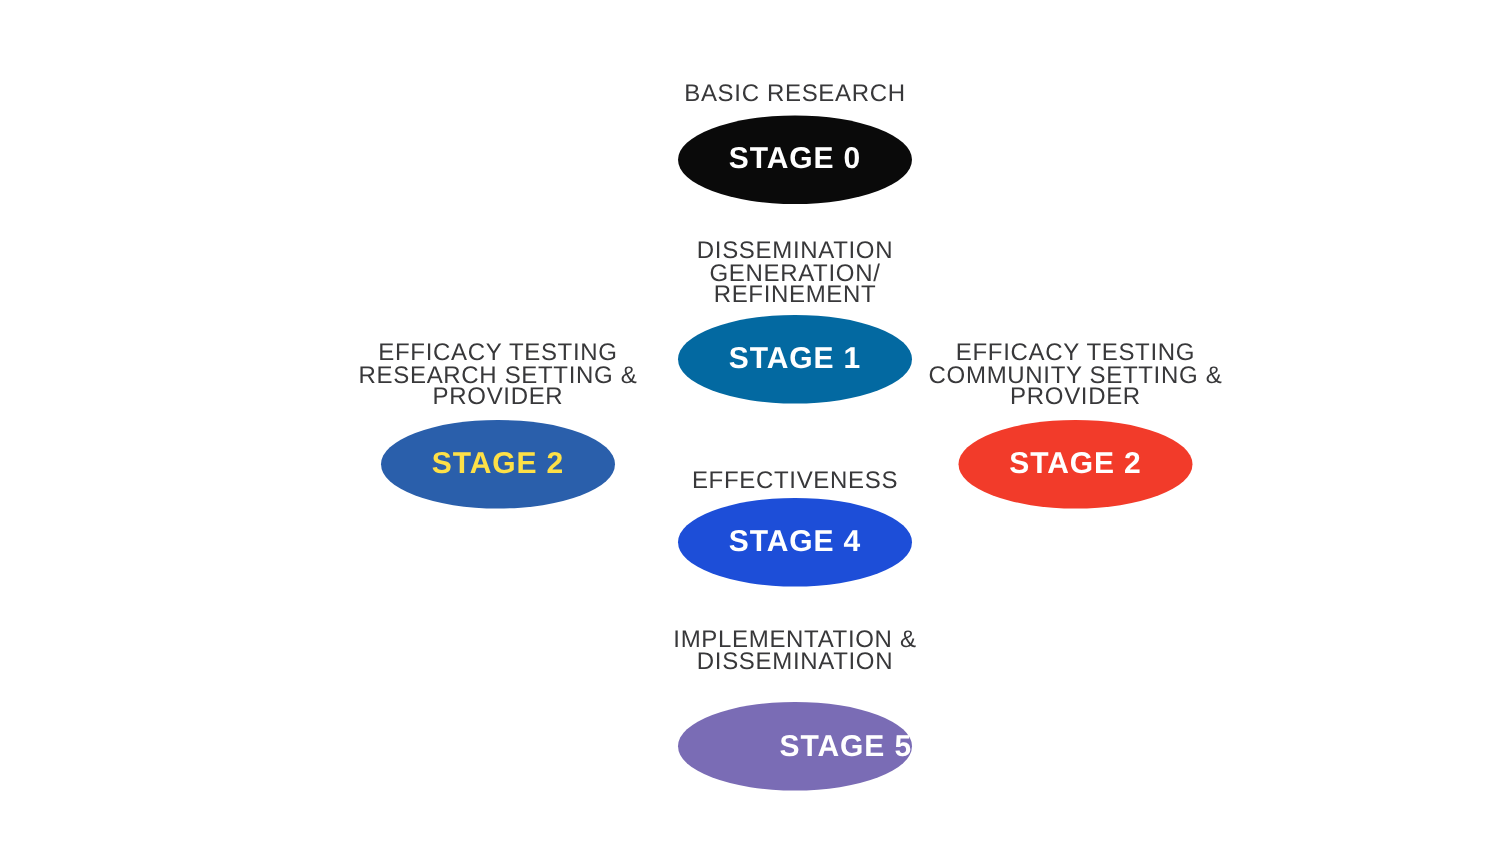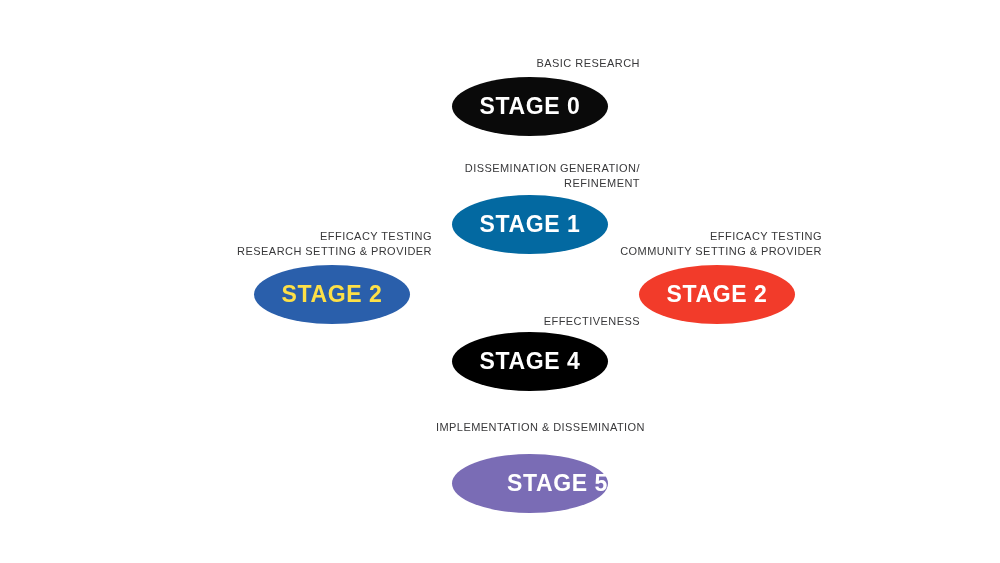--- a/index.html
+++ b/index.html
@@ -26,43 +26,43 @@
   .stage-node {
     position: absolute;
     display: flex;
     flex-direction: column;
     align-items: center;
   }
 
   .stage-caption {
     color: #38383a;
     font-family: "Liberation Sans", sans-serif;
-    font-size: 11px;
+    font-size: 16px;
     font-weight: 400;
     letter-spacing: 0.45px;
-    text-align: right;
+    text-align: center;
     line-height: 14.5px;
     white-space: pre-line;
     margin-bottom: 5px;
     user-select: none;
   }
 
   .stage-ellipse {
     display: flex;
     align-items: center;
     justify-content: center;
     border-radius: 50%;
     box-sizing: border-box;
   }
 
   .stage-label {
     color: #ffffff;
     font-family: "Liberation Sans", sans-serif;
     font-weight: bold;
-    font-size: 23px;
+    font-size: 20px;
     letter-spacing: 0.6px;
     line-height: 1;
     text-align: center;
     white-space: nowrap;
     user-select: none;
   }
 
   
   .node-s0 { left: 420px; top: 56px; }
   .node-s1 { left: 420px; top: 161px; }
@@ -123,21 +123,21 @@
   <div class="stage-node node-s3">
     <div class="stage-caption cap-s3" style="color: rgb(56, 56, 58);">EFFICACY TESTING
 COMMUNITY SETTING &amp; PROVIDER</div>
     <div class="stage-ellipse ell-s3" style="background: rgb(242, 59, 42);">
       <span class="stage-label" style="color: rgb(255, 255, 255);">STAGE 2</span>
     </div>
   </div>
 
   <div class="stage-node node-s4">
     <div class="stage-caption cap-s4" style="color: rgb(56, 56, 58);">EFFECTIVENESS</div>
-    <div class="stage-ellipse ell-s4" style="background: #000000;">
+    <div class="stage-ellipse ell-s4" style="background: #1d4ed8;">
       <span class="stage-label" style="color: rgb(255, 255, 255);">STAGE 4</span>
     </div>
   </div>
 
   <div class="stage-node node-s5">
     <div class="stage-caption cap-s5" style="color: rgb(56, 56, 58);">IMPLEMENTATION &amp; DISSEMINATION</div>
     <div class="stage-ellipse ell-s5" style="background: rgb(122, 108, 181); justify-content: flex-end;">
       <span class="stage-label" style="color: rgb(255, 255, 255);">STAGE 5</span>
     </div>
   </div>

